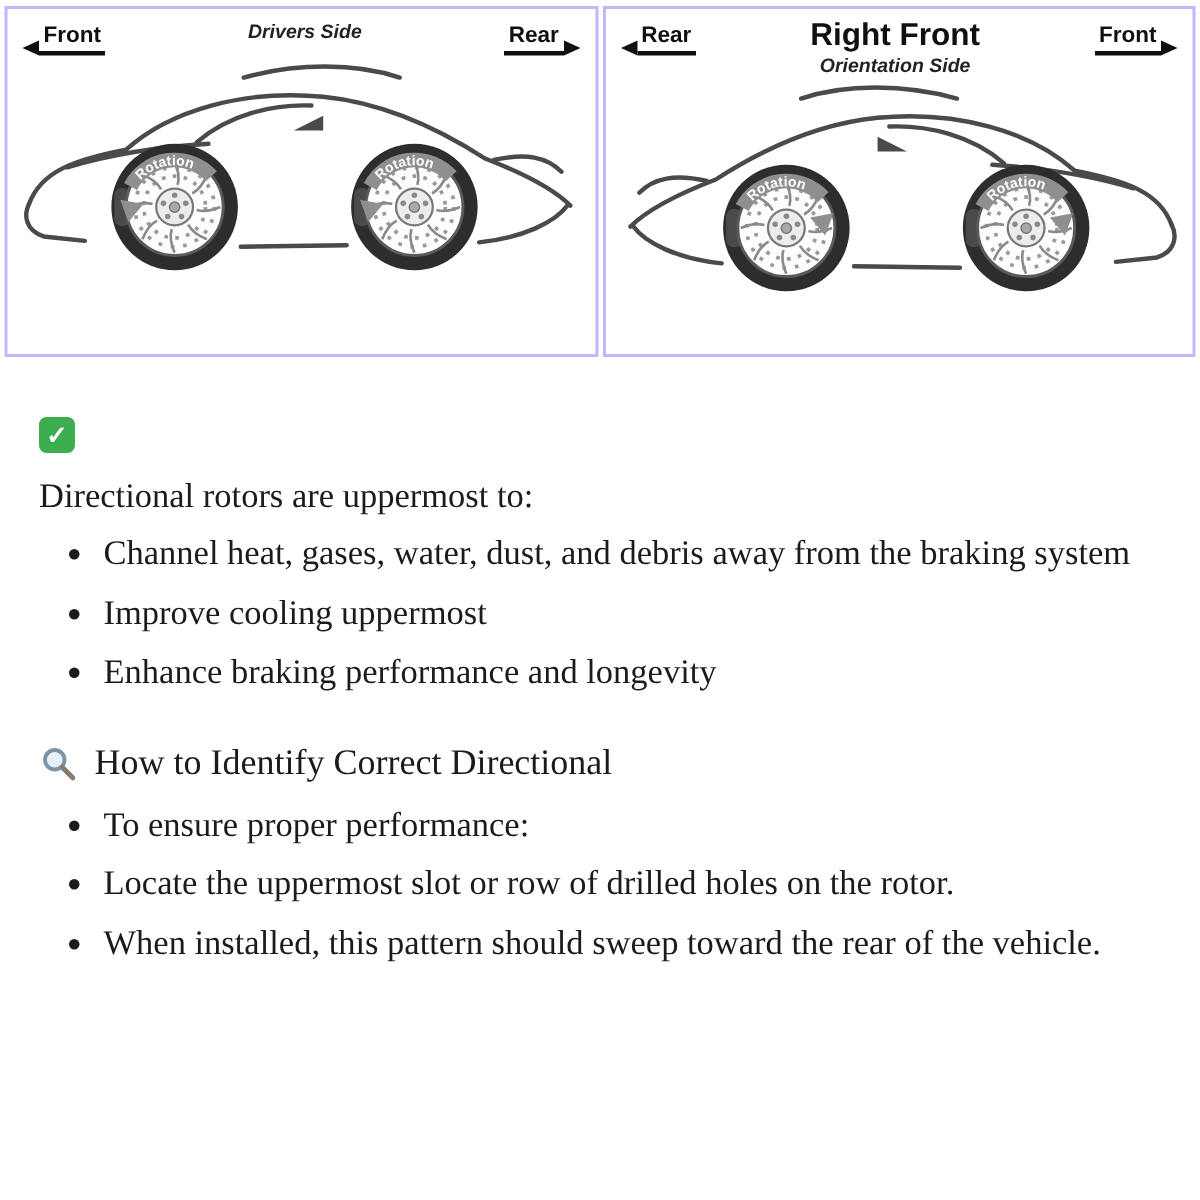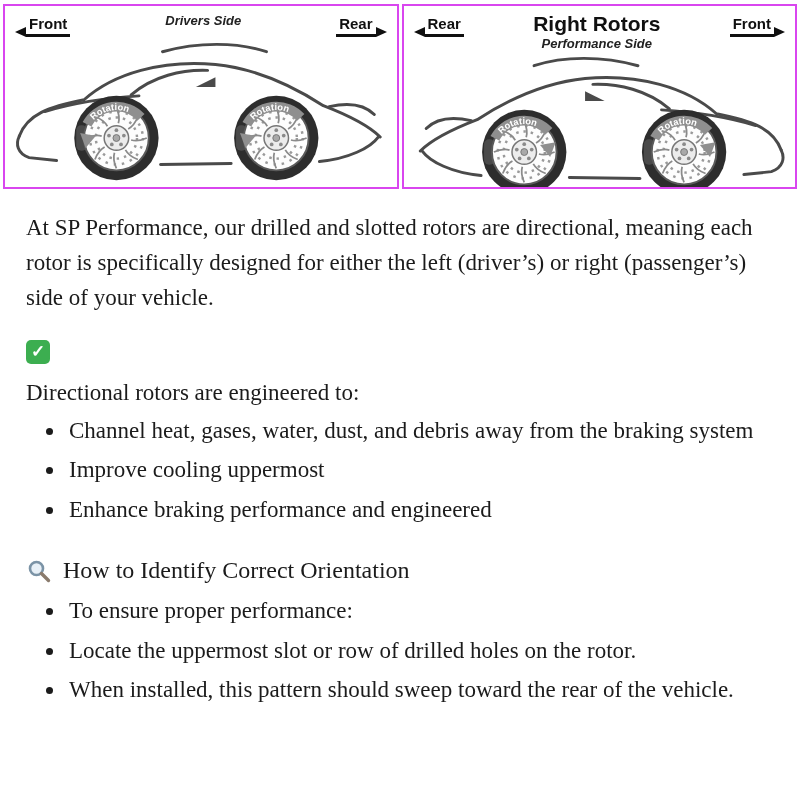--- a/index.html
+++ b/index.html
@@ -5,22 +5,22 @@
   html,body { margin:0; padding:0; background:#ffffff; }
   body {
     width:800px; min-height:800px;
     font-family:"Liberation Serif", serif;
     color:#1b1b1b;
   }
 
   
   .diagram { display:flex; gap:3px; padding:4px 3px 0 3px; box-sizing:border-box; }
   .panel {
-    flex:1; border:2px solid #d946ef; background:#fff;
-    height:185px; box-sizing:border-box; overflow:hidden;
+    flex:1; border:2px solid #c4b5fd; background:#fff;
+    height:234px; box-sizing:border-box; overflow:hidden;
   }
   .panel-header {
     display:flex; justify-content:space-between; align-items:flex-start;
     padding:6px 10px 0 10px;
     font-family:"Liberation Sans", sans-serif;
   }
   .panel-title-block { text-align:center; line-height:1.1; }
   .panel-title { font-weight:bold; font-size:21px; color:#101010; }
   .panel-subtitle { font-weight:bold; font-style:italic; font-size:13px; margin-top:2px; color:#222;text-align:center; }
   .dir { display:flex; align-items:flex-end; margin-top:4px; }
@@ -130,22 +130,22 @@
     </svg>
   </div>
 
   <div class="panel">
     <div class="panel-header">
       <div class="dir">
         <span class="tri tri-left"></span>
         <span class="dir-label">Rear</span>
       </div>
       <div class="panel-title-block">
-        <div class="panel-title">Right Rotors</div>
-        <div class="panel-subtitle">Performance Side</div>
+        <div class="panel-title">Right Front</div>
+        <div class="panel-subtitle">Orientation Side</div>
       </div>
       <div class="dir">
         <span class="dir-label">Front</span>
         <span class="tri tri-right"></span>
       </div>
     </div>
 
     <svg class="car-svg" viewBox="0 0 382 155">
       <g transform="translate(382,0) scale(-1,1)">
         <g stroke="#4a4a4a" stroke-width="3" fill="none" stroke-linecap="round">
@@ -172,40 +172,39 @@
 
       <path id="arcB2" d="M247,88 A34,34 0 0 1 302,81" fill="none" stroke="#8f8f8f" stroke-width="10"></path>
       <polygon points="0,0 -14,-8 -14,8" transform="translate(309,92) rotate(-40)" fill="#8f8f8f"></polygon>
       <text dy="3.5" class="rot"><textPath href="#arcB2" startOffset="8">Rotation</textPath></text>
     </svg>
   </div>
 </div>
 
 <main class="content">
 
-  <p class="intro">At SP Performance, our drilled and slotted rotors are directional, meaning each rotor is specifically designed for either the left (driver’s) or right (passenger’s) side of your vehicle.</p>
 
   <h2 class="heading bold">
     <span class="check-icon">✓</span>
   </h2>
 
-  <p class="lead">Directional rotors are engineered to:</p>
+  <p class="lead">Directional rotors are uppermost to:</p>
 
   <ul class="bullets">
     <li>Channel heat, gases, water, dust, and debris away from the braking system</li>
     <li>Improve cooling uppermost</li>
-    <li>Enhance braking performance and engineered</li>
+    <li>Enhance braking performance and longevity</li>
   </ul>
 
   <h2 class="heading normal">
     <svg class="mag-icon" width="26" height="26" viewBox="0 0 26 26">
       <circle cx="10.5" cy="10.5" r="6.5" fill="#e8f0f7" stroke="#7b93a6" stroke-width="2.6"></circle>
       <line x1="15.5" y1="15.5" x2="22.5" y2="22.5" stroke="#8a7b6d" stroke-width="3.4" stroke-linecap="round"></line>
     </svg>
-    <span>How to Identify Correct Orientation</span>
+    <span>How to Identify Correct Directional</span>
   </h2>
 
   <ul class="bullets">
     <li>To ensure proper performance:</li>
     <li>Locate the uppermost slot or row of drilled holes on the rotor.</li>
     <li>When installed, this pattern should sweep toward the rear of the vehicle.</li>
   </ul>
 
 </main>
 

